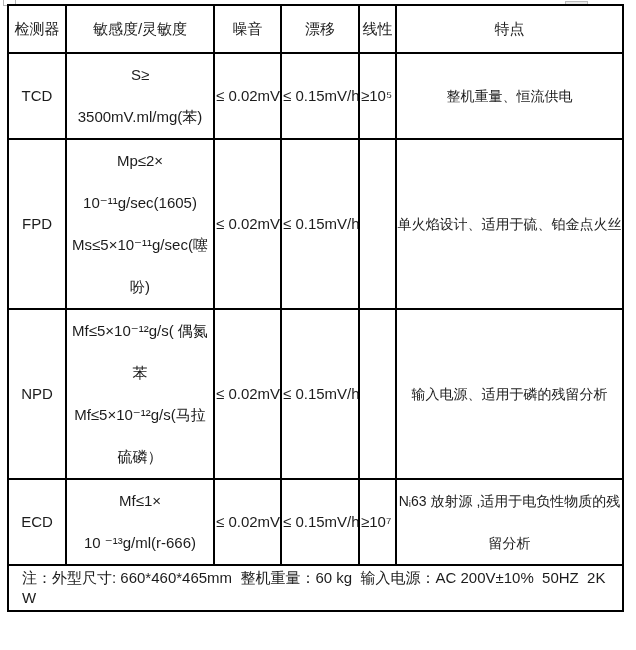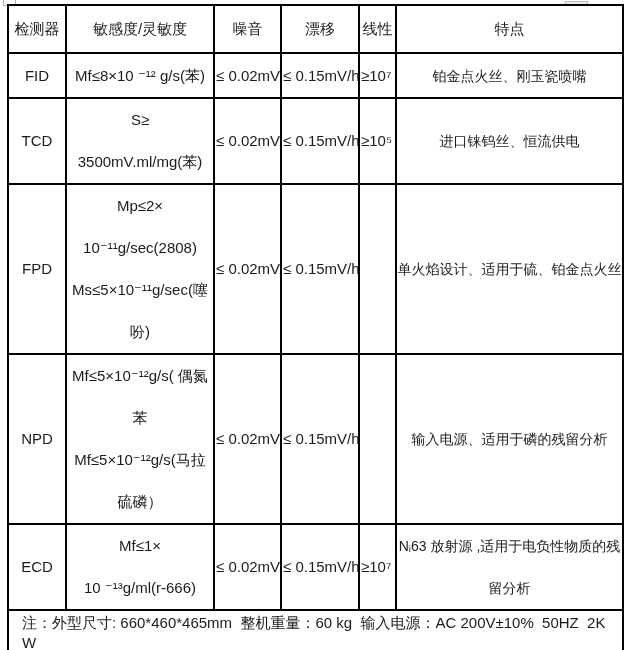--- a/index.html
+++ b/index.html
@@ -100,41 +100,33 @@
     <tr>
       <th>检测器</th>
       <th>敏感度/灵敏度</th>
       <th>噪音</th>
       <th>漂移</th>
       <th>线性</th>
       <th>特点</th>
     </tr>
   </thead>
   <tbody>
-    <tr class="r-fid">
-      <td class="c-det">FID</td>
-      <td class="c-sens">Mf≤8×10 ⁻¹² g/s(苯)</td>
-      <td class="c-noise">≤ 0.02mV</td>
-      <td class="c-drift">≤ 0.15mV/h</td>
-      <td class="c-lin">≥10⁷</td>
-      <td class="c-feat">铂金点火丝、刚玉瓷喷嘴</td>
-    </tr>
     <tr class="r-tcd">
       <td class="c-det">TCD</td>
       <td class="c-sens">S≥
 3500mV.ml/mg(苯)</td>
       <td class="c-noise">≤ 0.02mV</td>
       <td class="c-drift">≤ 0.15mV/h</td>
       <td class="c-lin">≥10⁵</td>
-      <td class="c-feat">进口铼钨丝、恒流供电</td>
+      <td class="c-feat">整机重量、恒流供电</td>
     </tr>
     <tr class="r-fpd">
       <td class="c-det">FPD</td>
       <td class="c-sens">Mp≤2×
-10⁻¹¹g/sec(2808)
+10⁻¹¹g/sec(1605)
 Ms≤5×10⁻¹¹g/sec(噻
 吩)</td>
       <td class="c-noise">≤ 0.02mV</td>
       <td class="c-drift">≤ 0.15mV/h</td>
       <td class="c-lin"></td>
       <td class="c-feat">单火焰设计、适用于硫、铂金点火丝</td>
     </tr>
     <tr class="r-npd">
       <td class="c-det">NPD</td>
       <td class="c-sens">Mf≤5×10⁻¹²g/s( 偶氮

